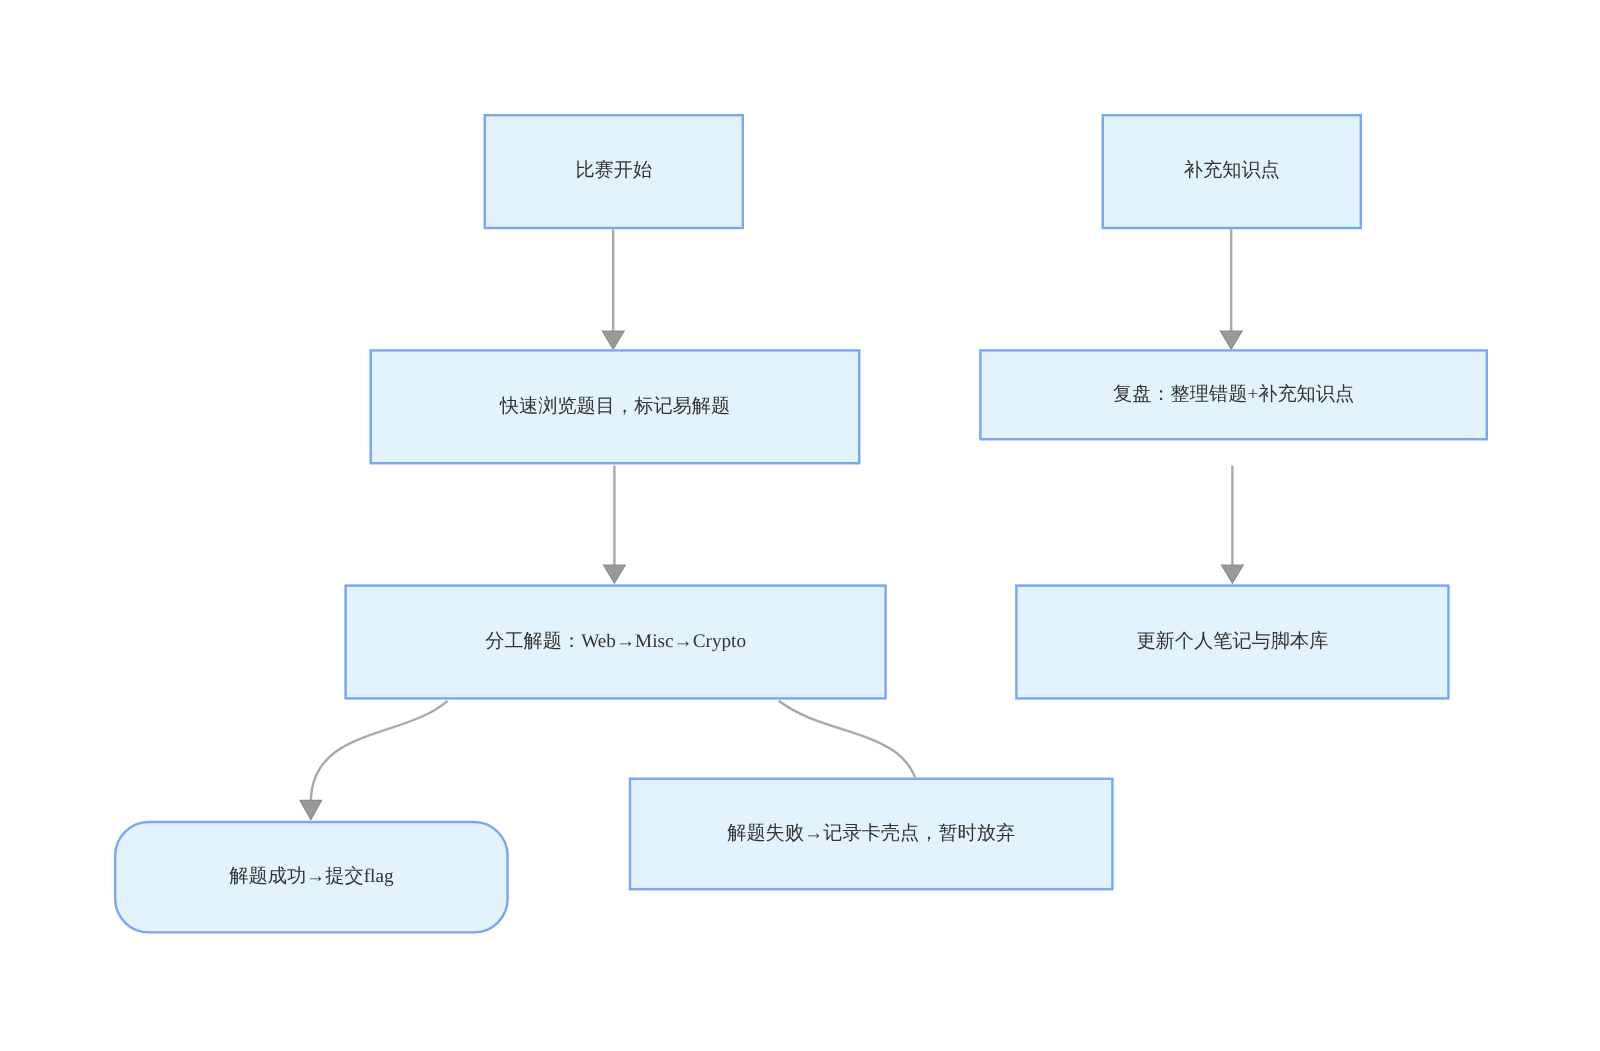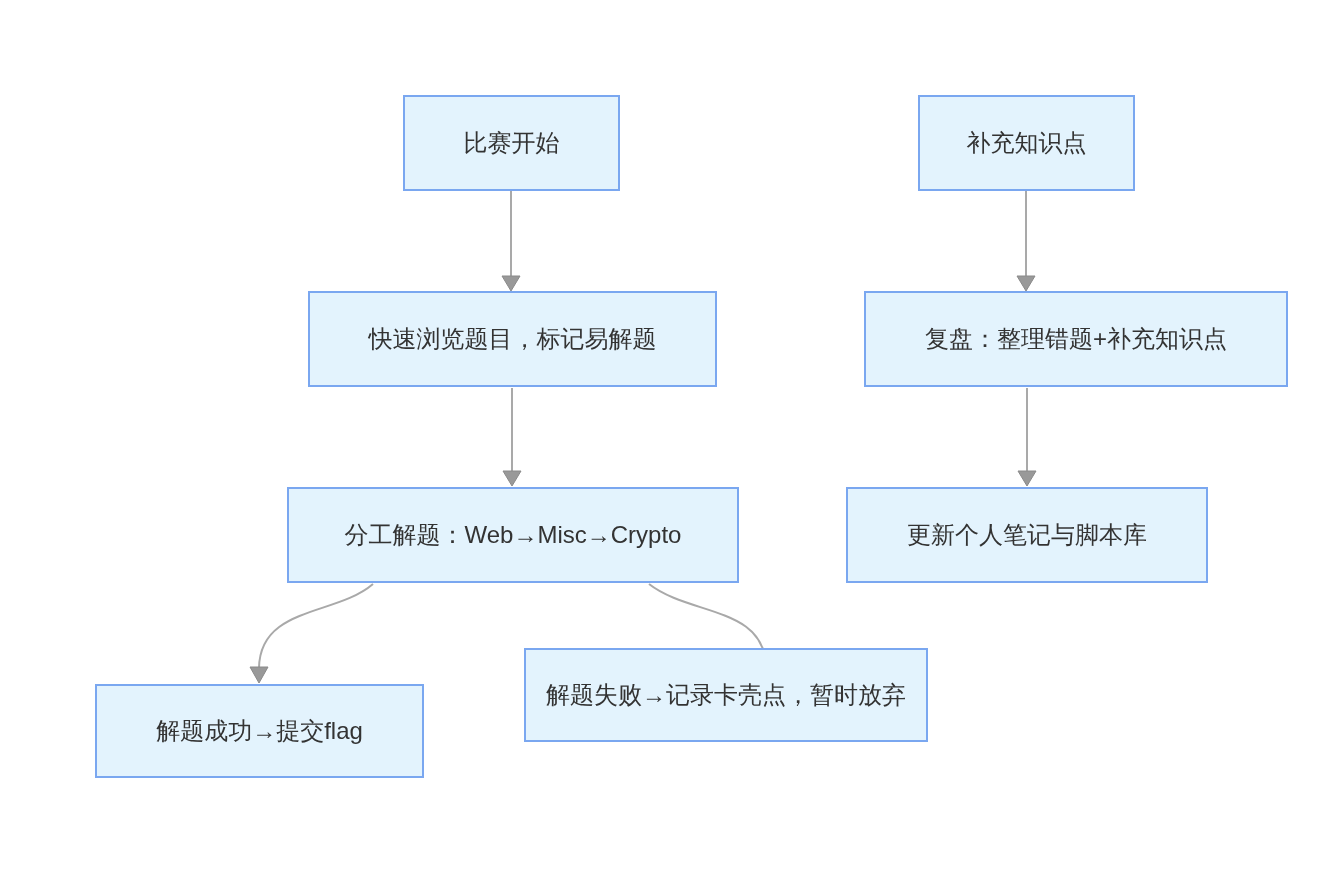--- a/index.html
+++ b/index.html
@@ -25,32 +25,33 @@
   }
   .node {
     position: absolute;
     box-sizing: border-box;
     background: var(--node-fill, #e3f3fd);
     border: 2px solid var(--node-border, #7aa7f0);
     color: var(--text-color, #333333);
     display: flex;
     align-items: center;
     justify-content: center;
-    font-size: 24px;
+    font-size: 16px;
     line-height: 1.3;
     text-align: center;
     white-space: nowrap;
+    font-family: Liberation Serif, serif;
   }
   .node-start   { left: 403px; top:  95px; width: 217px; height: 96px; }
   .node-end     { left: 918px; top:  95px; width: 217px; height: 96px; }
   .node-browse  { left: 308px; top: 291px; width: 409px; height: 96px; text-align: right; }
-  .node-review  { left: 864px; top: 291px; width: 424px; height: 96px; }
+  .node-review  { left: 816px; top: 291px; width: 424px; height: 76px; }
   .node-divide  { left: 287px; top: 487px; width: 452px; height: 96px; }
   .node-update  { left: 846px; top: 487px; width: 362px; height: 96px; }
-  .node-success { left:  95px; top: 684px; width: 329px; height: 94px; }
+  .node-success { left:  95px; top: 684px; width: 329px; height: 94px; border-radius: 29px; }
   .node-fail    { left: 524px; top: 648px; width: 404px; height: 94px; text-align: center; }
 
   .edge-line {
     stroke: var(--edge-color, #a9a9a9);
     stroke-width: 2;
     fill: none;
   }
   .edge-head {
     fill: var(--arrowhead-fill, #999999);
     stroke: var(--arrowhead-stroke, #8a8a8a);

